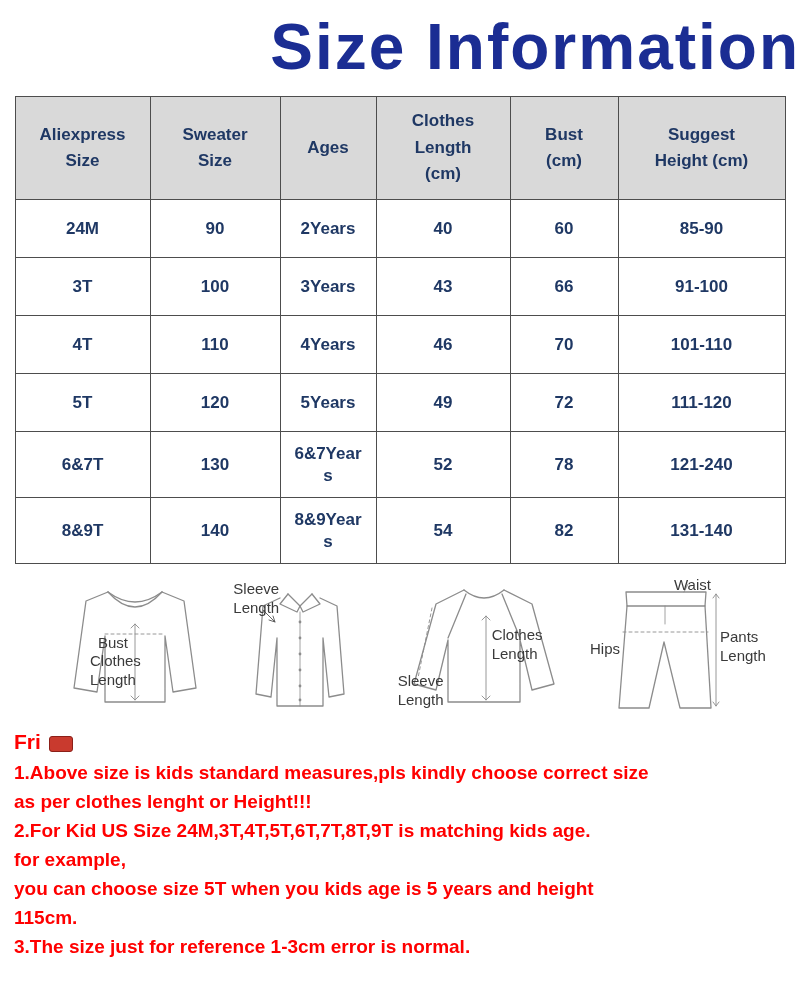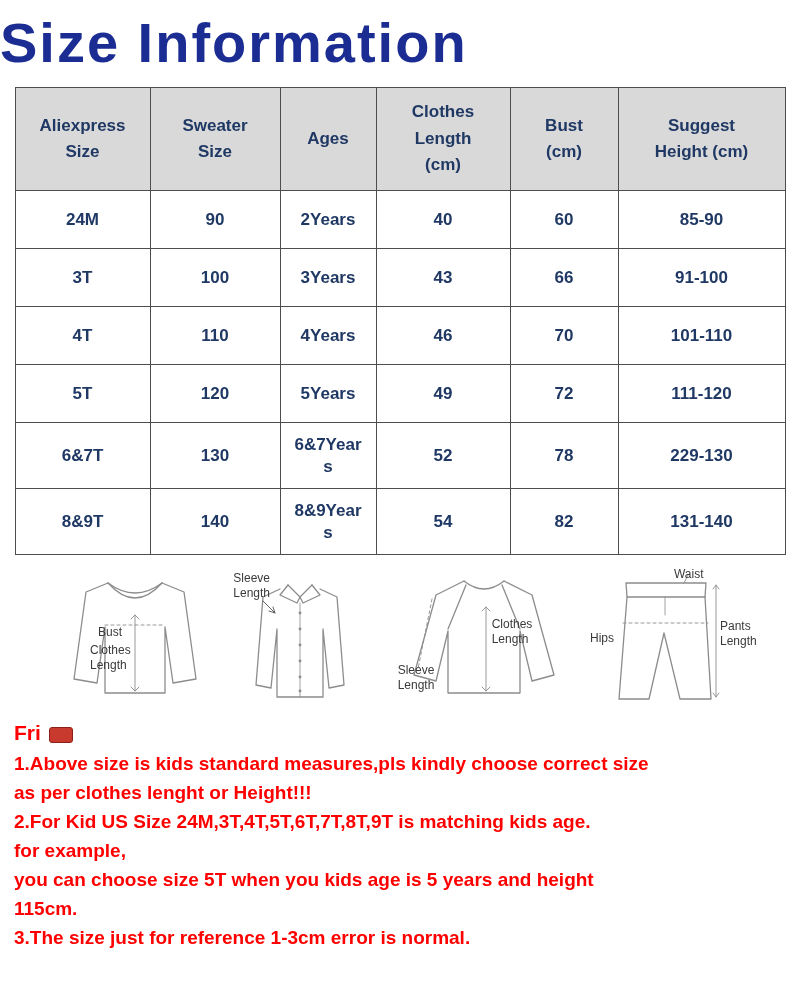--- a/index.html
+++ b/index.html
@@ -4,22 +4,22 @@
 <style>
   * { box-sizing: border-box; margin: 0; padding: 0; }
   body {
     width: 800px; height: 1000px; background: #ffffff;
     font-family: "Liberation Sans", "DejaVu Sans", sans-serif;
     overflow: hidden;
   }
   .page { width: 800px; height: 1000px; position: relative; }
 
   .title {
-    margin: 10px 0 12px; text-align: left;
-    font-size: 56px; font-weight: bold; color: #1b2d93; letter-spacing: 2px;
+    margin: 10px 0 12px; text-align: right;
+    font-size: 64px; font-weight: bold; color: #1b2d93; letter-spacing: 2px;
   }
 
   table.size-table {
     width: 770px; margin: 0 auto; border-collapse: collapse; table-layout: fixed;
   }
   .size-table th, .size-table td {
     border: 1px solid #4d4d4d; color: #1F3864; font-weight: bold;
     text-align: center; vertical-align: middle;
   }
   .size-table th {
@@ -35,21 +35,21 @@
   .size-table td.ages { padding: 0 11px; overflow-wrap: anywhere; word-break: break-word; line-height: 1.25; margin-top: 17px; }
 
   .diagrams {
     margin-top: 12px; height: 150px;
     display: flex; justify-content: space-between; align-items: flex-start;
     padding: 0 40px 0 60px;
   }
   .diagram { position: relative; height: 148px; }
   .diagram svg { display: block; }
   .dlabel {
-    position: absolute; font-size: 12px; line-height: 1.25; color: #3a3a3a;
+    position: absolute; font-size: 15px; line-height: 1.25; color: #3a3a3a;
     font-weight: normal;
   }
 
   .notes { padding: 0 14px; margin-top: 4px; color: #FF0000; font-weight: bold; }
   .notes-intro { display: flex; align-items: flex-start; font-size: 21px; height: 28px; }
   .red-blob {
     display: inline-block; width: 24px; height: 16px; margin-left: 8px; margin-top: 6px;
     background: #c93a2e; border: 1px solid #8c1f18; border-radius: 3px;
   }
   .note-line { font-size: 19px; line-height: 29px; white-space: nowrap; }
@@ -112,21 +112,21 @@
         <td>49</td>
         <td>72</td>
         <td>111-120</td>
       </tr>
       <tr class="tall">
         <td>6&amp;7T</td>
         <td>130</td>
         <td class="ages">6&amp;7Years</td>
         <td>52</td>
         <td>78</td>
-        <td>229-130</td>
+        <td>121-240</td>
       </tr>
       <tr class="tall">
         <td>8&amp;9T</td>
         <td>140</td>
         <td class="ages">8&amp;9Years</td>
         <td>54</td>
         <td>82</td>
         <td>131-140</td>
       </tr>
     </tbody>

